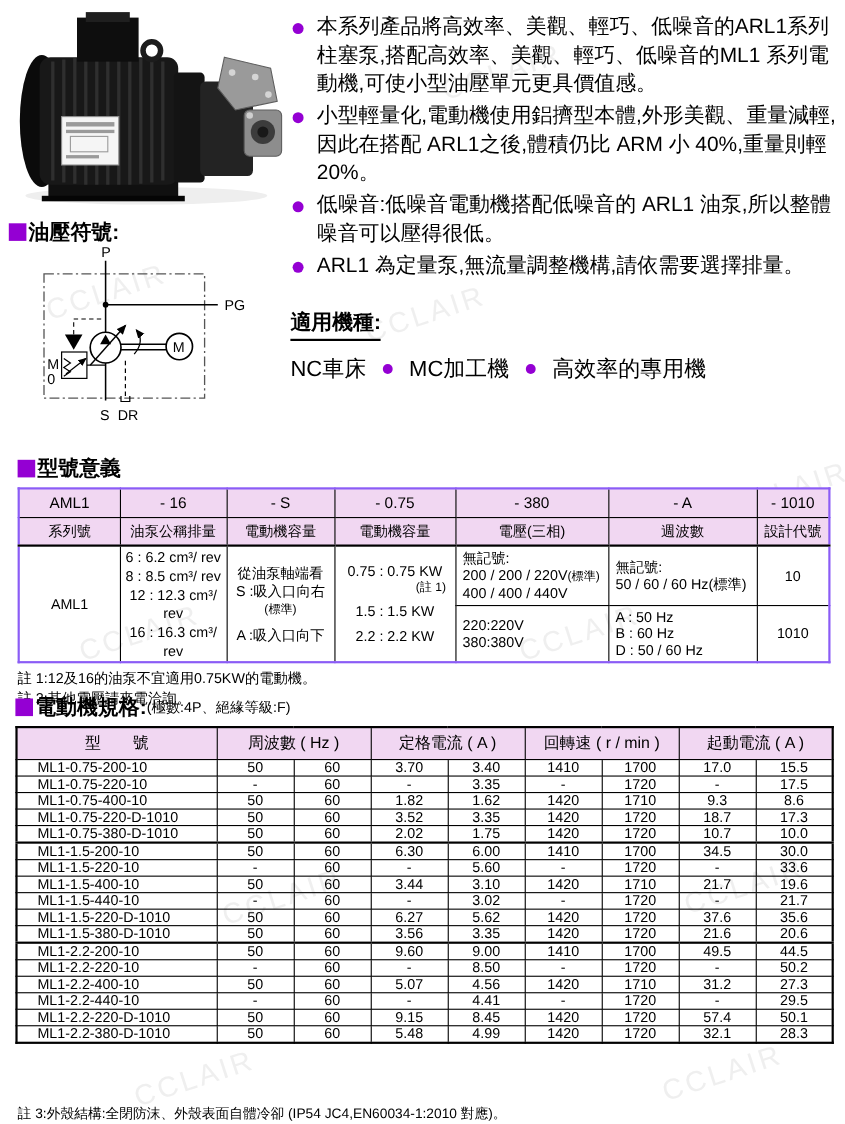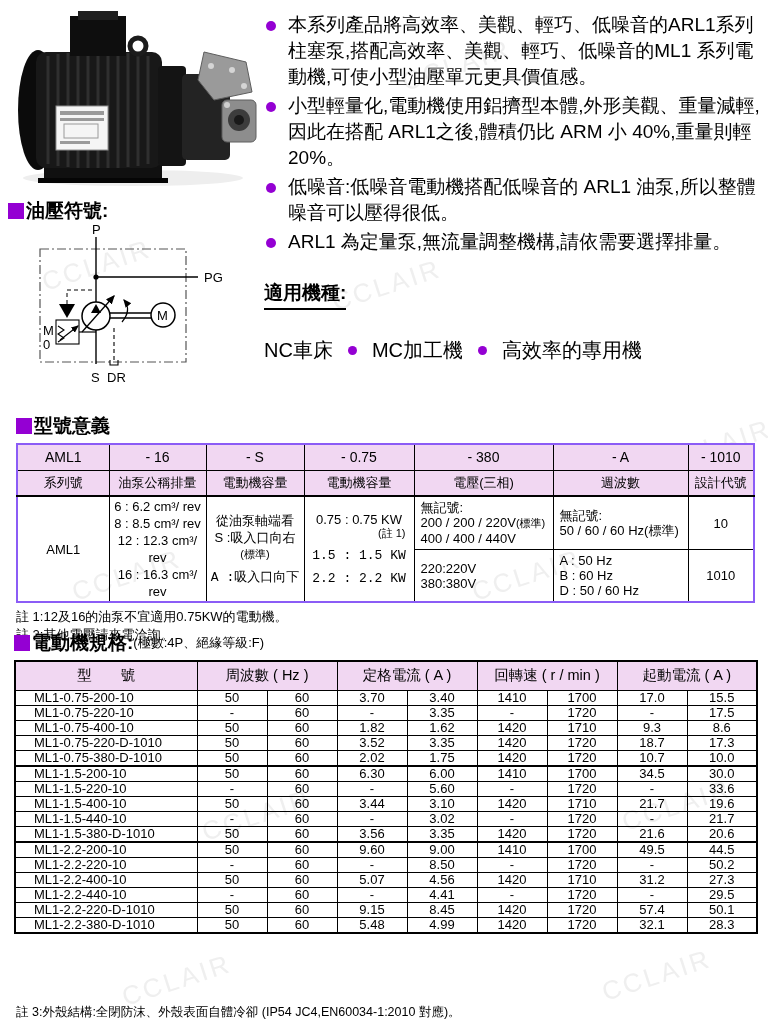--- a/index.html
+++ b/index.html
@@ -16,21 +16,21 @@
   .photo { left:8px; top:8px; width:250px; height:182px; }
 
   
   .right-col { left:264px; top:12px; width:498px; }
   .blist { list-style:none; }
   .blist li { position:relative; padding-left:24px; font-size:19px; line-height:26px;
               margin-bottom:3px; letter-spacing:0; }
   .dot { position:absolute; left:2px; top:9px; width:10px; height:10px; border-radius:50%; }
   .apply-title { display:inline-block; font-size:19px; font-weight:bold;
                  border-bottom:2px solid #000; padding-bottom:2px; margin-top:22px; }
-  .apply-line { margin-top:27px; font-size:20px; display:flex; align-items:center; gap:15px; }
+  .apply-line { margin-top:12px; font-size:20px; display:flex; align-items:center; gap:15px; }
   .sep-dot { width:9px; height:9px; border-radius:50%; display:inline-block; }
 
   
   .sec-title { font-size:19px; font-weight:bold; display:flex; align-items:center; }
   .sq { width:16px; height:16px; display:inline-block; margin-right:2px; }
   .sec-title .suffix { font-weight:normal; font-size:13px; }
 
   
   .hyd-title { left:8px; top:198px; }
   .diagram { left:10px; top:222px; width:248px; height:176px; }
@@ -43,21 +43,21 @@
   .model-table td { border:1px solid #000; text-align:center; vertical-align:middle;
                     font-size:13px; padding:1px 2px; }
   .model-table tr.code td { height:26px; font-size:14px; }
   .model-table tr.lbl td { height:26px; border-bottom:2px solid #000; }
   .model-table .pink { background:#f1d7f2; }
   .cell-lines div { line-height:17px; }
   .left-cell { text-align:left !important; padding-left:6px !important; font-size:12.5px; }
   .left-cell div { line-height:15px; }
   .std-sup { font-size:11px; }
   .note1 { font-size:11px; display:block; text-align:right; padding-right:6px; margin-top:-2px; }
-  .gap-top { margin-top:6px;font-family:Liberation Mono, monospace; }
+  .gap-top { margin-top:6px; }
   .notes { margin-top:5px; font-size:13px; line-height:18px; }
 
   
   .spec-sec { left:14px; top:630px; width:744px; }
   .spec-table { width:742px; margin-top:4px; border:2px solid #000; }
   .spec-table th { border:1px solid #000; background:#f1d7f2; font-size:14.5px;
                    font-weight:normal; height:29px; }
   .spec-table td { border:1px solid #000; font-size:13px; height:15px; line-height:14px;
                    text-align:center; padding:0; white-space:nowrap; }
   .spec-table td.model { text-align:left; padding-left:18px; }
@@ -388,20 +388,31 @@
           <td class="model">ML1-1.5-440-10</td>
           <td>-</td>
           <td>60</td>
           <td>-</td>
           <td>3.02</td>
           <td>-</td>
           <td>1720</td>
           <td>-</td>
           <td>21.7</td>
         </tr>
+        <tr>
+          <td class="model">ML1-1.5-220-D-1010</td>
+          <td>50</td>
+          <td>60</td>
+          <td>6.27</td>
+          <td>5.62</td>
+          <td>1420</td>
+          <td>1720</td>
+          <td>37.6</td>
+          <td>35.6</td>
+        </tr>
         <tr class="group-end">
           <td class="model">ML1-1.5-380-D-1010</td>
           <td>50</td>
           <td>60</td>
           <td>3.56</td>
           <td>3.35</td>
           <td>1420</td>
           <td>1720</td>
           <td>21.6</td>
           <td>20.6</td>

